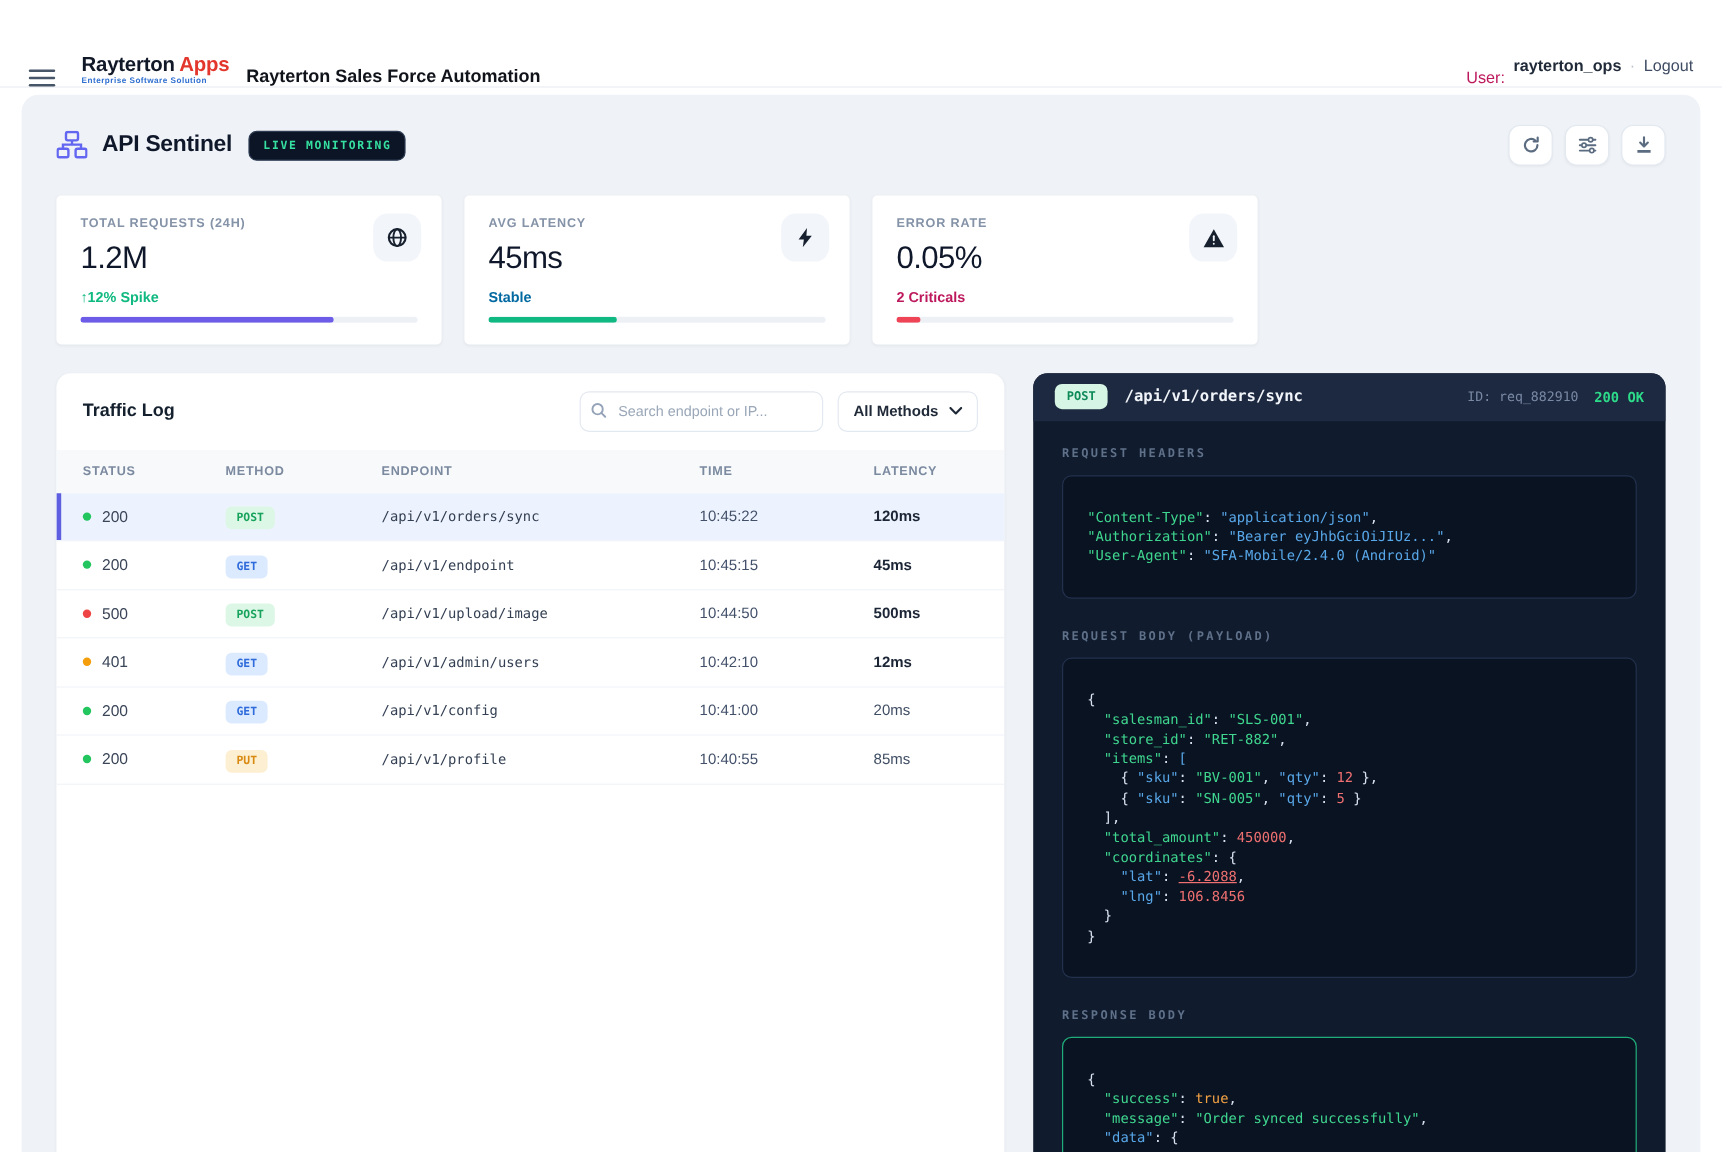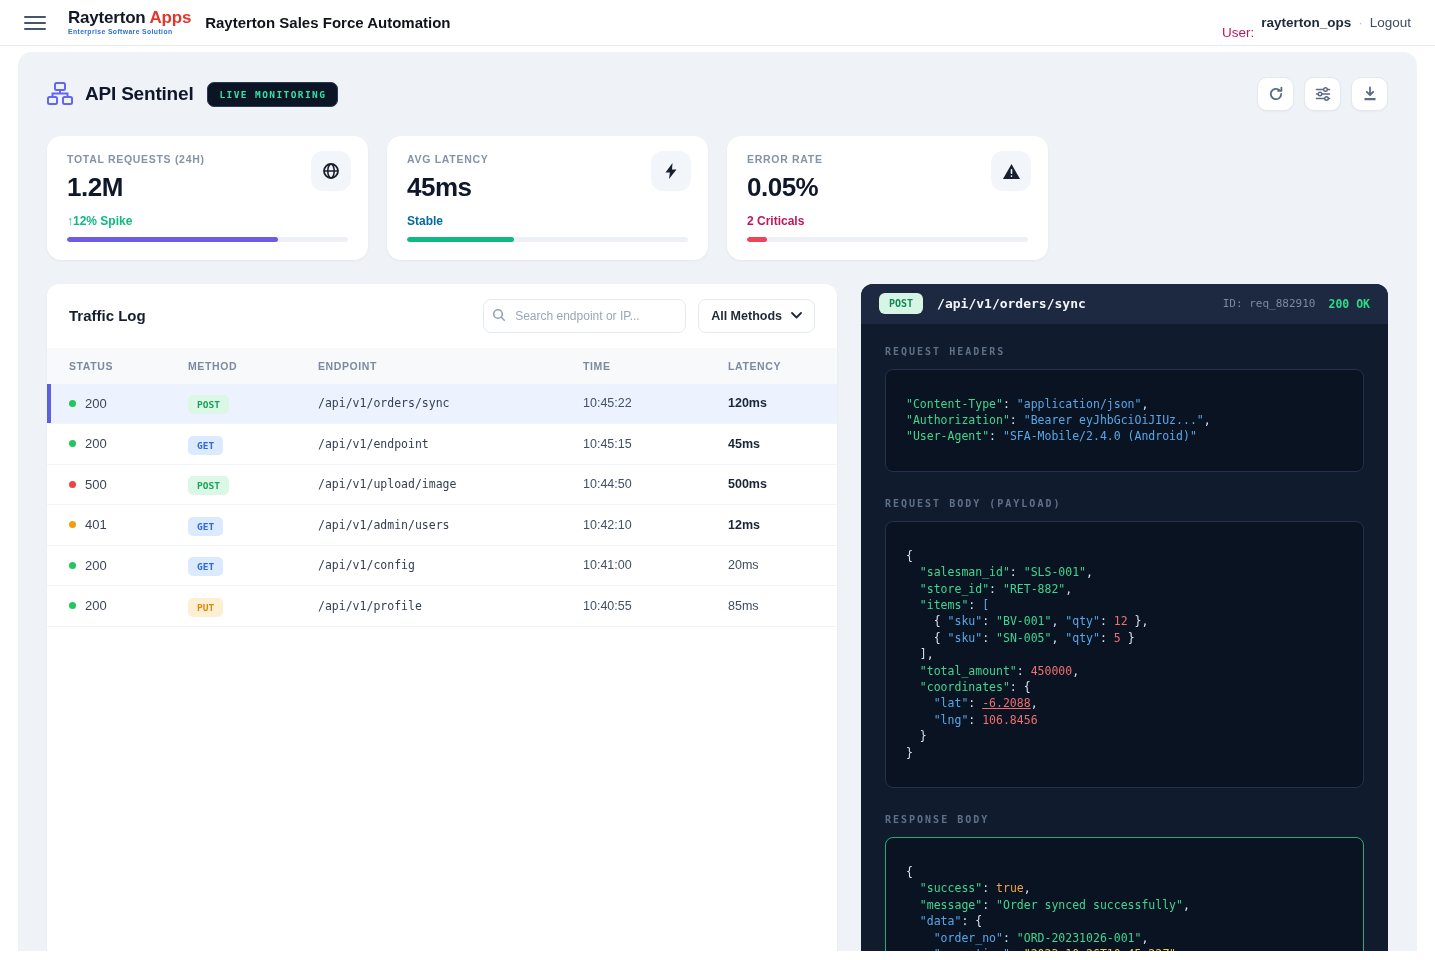--- a/index.html
+++ b/index.html
@@ -1,21 +1,21 @@
 <!DOCTYPE html>
 <html><head>
 <meta charset="utf-8">
 <style>
   * { box-sizing: border-box; margin: 0; padding: 0; }
   html,body { width:1435px; height:960px; overflow:hidden; background:#fff;
     font-family:"Liberation Sans", sans-serif; color:#1e293b; }
 
   
-  .navbar { height:46px; background:#fff; border-bottom:1px solid #e9edf2;
-    display:flex; align-items:center; padding:0 24px; }
+  .navbar { height:73px; background:#fff; border-bottom:1px solid #e9edf2;
+    display:flex; align-items:flex-end; padding:0 24px; }
   .burger { width:22px; display:flex; flex-direction:column; gap:4px; cursor:pointer; }
   .burger span { height:2px; background:#475569; border-radius:2px; }
   .logo { margin-left:22px; line-height:1; }
   .logo-line1 { font-size:17px; font-weight:800; letter-spacing:-.2px; }
   .logo-a { color:#111827; } .logo-b { color:#e3362c; }
   .logo-tag { font-size:6.8px; font-weight:700; color:#2f6fd0; letter-spacing:.4px; margin-top:3px; }
   .app-title { margin-left:14px; font-size:15px; font-weight:700; color:#10131a; }
   .nav-spacer { flex:1; }
   .user-area { display:flex; align-items:center; gap:7px; font-size:13.5px; }
   .user-label { color:#be185d;margin-top:20px; }
@@ -34,24 +34,24 @@
   .live-badge { margin-left:14px; background:#0c1526; color:#35e0a1;
     font-family:"DejaVu Sans Mono", monospace; font-size:9.5px; font-weight:700;
     letter-spacing:1.4px; padding:6px 11px; border-radius:7px; border:1px solid #2c3b52; }
   .ph-actions { margin-left:auto; display:flex; gap:10px; }
   .icon-btn { width:37px; height:34px; background:#fff; border:1px solid #e3e9f0;
     border-radius:10px; display:flex; align-items:center; justify-content:center;
     cursor:pointer; box-shadow:0 1px 2px rgba(15,23,42,.04); }
 
   
   .stats { display:grid; grid-template-columns:repeat(4,1fr); gap:19px; margin-bottom:24px; }
-  .card { background:#fff; border-radius:14px; padding:17px 20px 18px; position:relative;
+  .card { background:#fff; border-radius:4px; padding:17px 20px 18px; position:relative;
     box-shadow:0 1px 3px rgba(15,23,42,.05); }
   .card-label { font-size:10.5px; font-weight:700; color:#8593a8; letter-spacing:.7px; }
-  .card-value { font-size:26px; font-weight:700; color:#0f172a; margin-top:7px; letter-spacing:-.5px; }
+  .card-value { font-size:26px; font-weight:400; color:#0f172a; margin-top:7px; letter-spacing:-.5px; }
   .card-sub { font-size:12px; font-weight:700; margin-top:11px; }
   .card-track { height:4.5px; background:#edf1f6; border-radius:3px; margin-top:9px; overflow:hidden; }
   .card-fill { height:100%; border-radius:3px; }
   .card-chip { position:absolute; top:15px; right:17px; width:40px; height:40px;
     background:#f2f5f9; border-radius:12px; display:flex; align-items:center; justify-content:center; }
 
   
   .main { display:grid; grid-template-columns:1fr 527px; gap:24px; align-items:start; }
 
   

